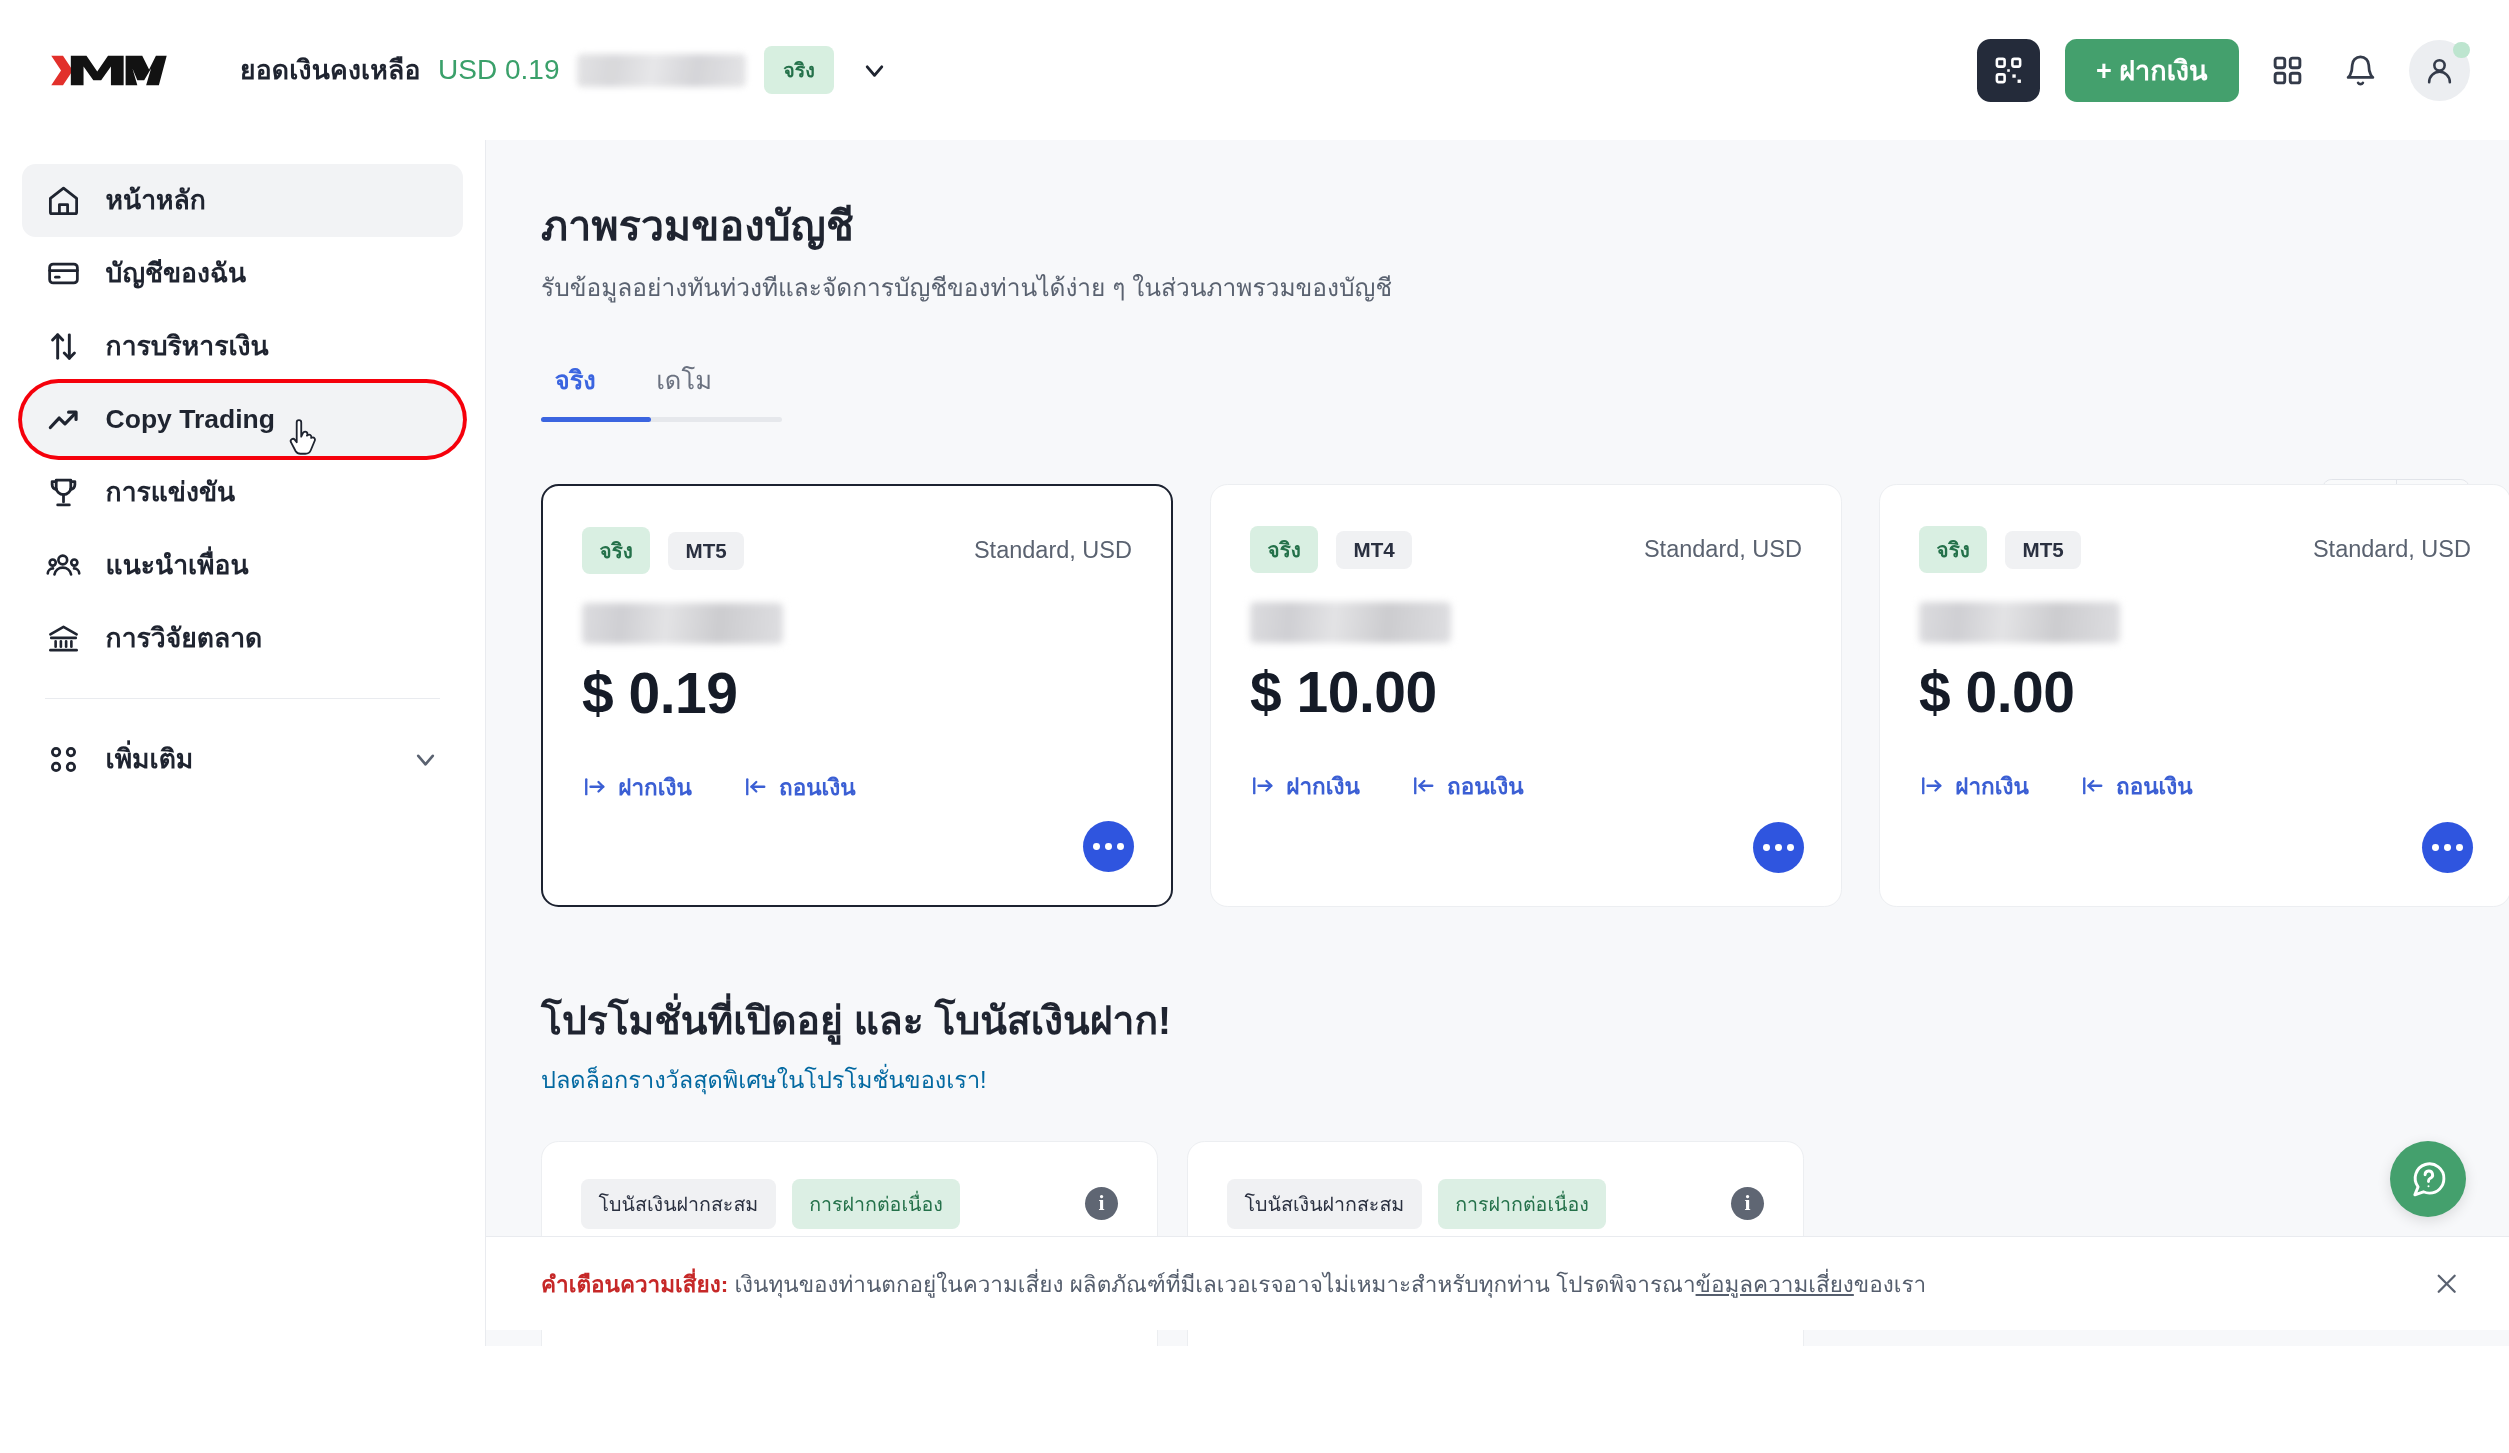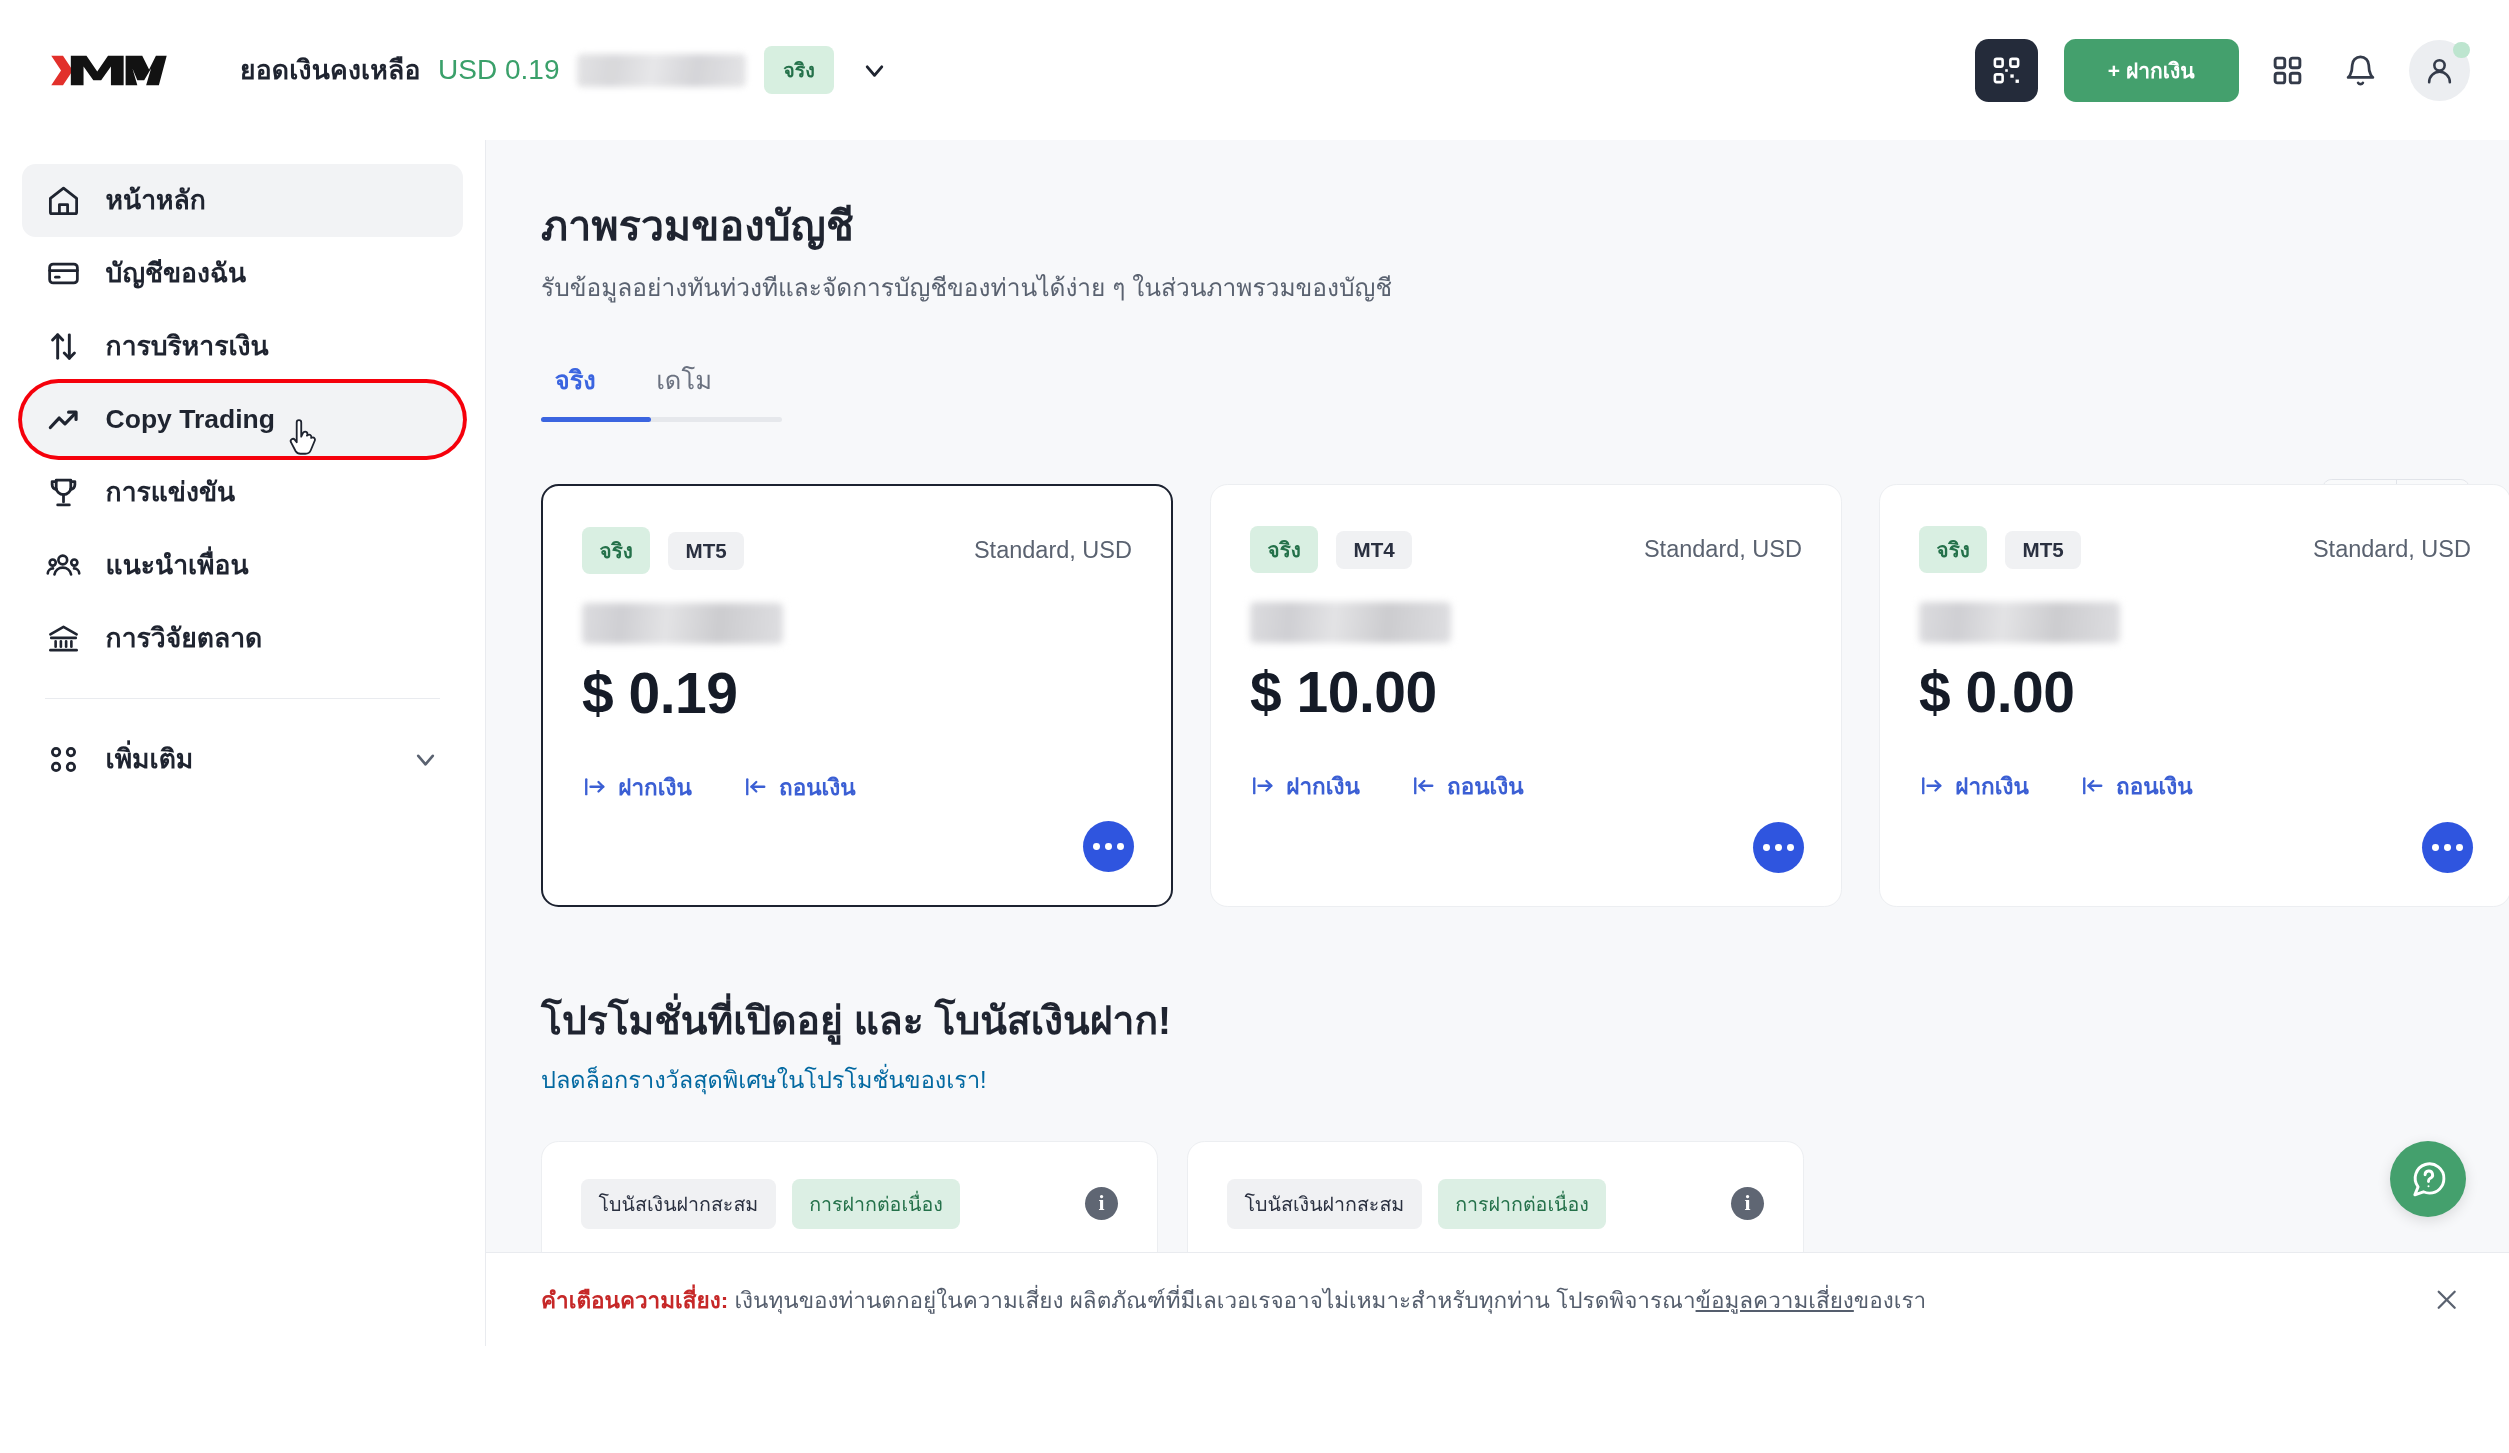--- a/index.html
+++ b/index.html
@@ -50,22 +50,22 @@
 
   .header-right {
     margin-left: auto; display: flex; align-items: center; gap: 25.5px;
   }
   .qr-btn {
     width: 63px; height: 63px; border-radius: 13.7px; background: #242b3a;
     display: flex; align-items: center; justify-content: center; cursor: pointer;
   }
   .deposit-btn {
     background: #44a06d; color: #fff; border: none;
-    height: 63px; padding: 0 44px; border-radius: 11.8px;
-    font-size: 21px; font-weight: 600; cursor: pointer;
+    height: 63px; padding: 0 31px; border-radius: 11.8px;
+    font-size: 27px; font-weight: 600; cursor: pointer;
     display: flex; align-items: center; gap: 11.8px;
     font-family: inherit;
   }
   .icon-btn { width: 47px; height: 47px; display: flex; align-items: center; justify-content: center; cursor: pointer; }
   .avatar-wrap { position: relative; width: 61px; height: 61px; cursor: pointer; }
   .avatar {
     width: 61px; height: 61px; border-radius: 50%; background: #eceef1;
     display: flex; align-items: center; justify-content: center;
   }
   .avatar-dot {
@@ -202,21 +202,21 @@
   .help-fab {
     position: absolute; right: 43px; bottom: 129px;
     width: 76px; height: 76px; border-radius: 50%; background: #44a06d;
     display: flex; align-items: center; justify-content: center; cursor: pointer;
     box-shadow: 0 3.9px 13.7px rgba(0,0,0,.12);
     z-index: 30;
   }
 
   
   .risk-bar {
-    position: absolute; left: 486px; right: 0; bottom: 0;
+    position: absolute; left: 486px; right: 0; bottom: 16px;
     height: 94px; background: #ffffff;
     border-top: 1px solid #e9ebef;
     display: flex; align-items: center;
     padding: 0 43px 0 55px; z-index: 25;
   }
   .risk-text { font-size: 22.5px; color: #555e6d; }
   .risk-text .risk-red { color: #c62828; font-weight: 700; }
   .risk-text .risk-link { text-decoration: underline; color: #555e6d; cursor: pointer; }
   .risk-close { margin-left: auto; cursor: pointer; display: flex; align-items: center; justify-content: center; width: 39px; height: 39px;}
 </style>

